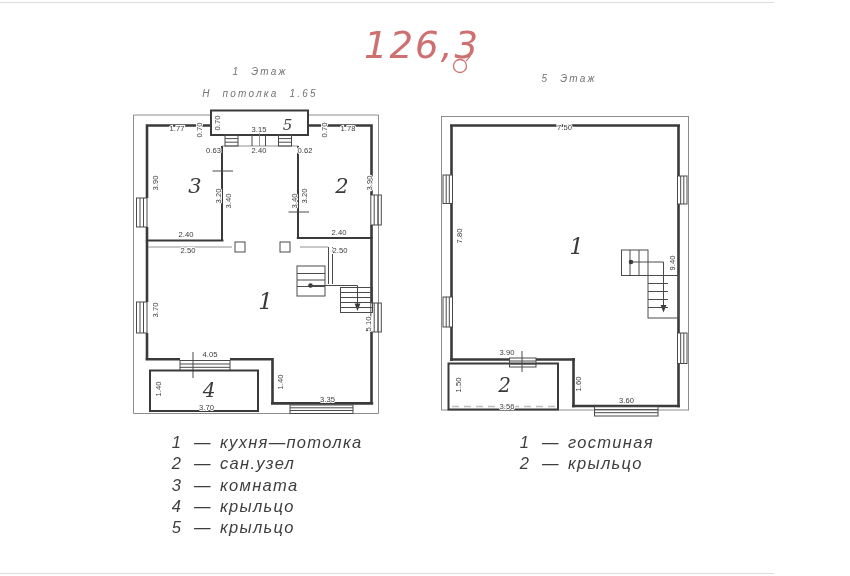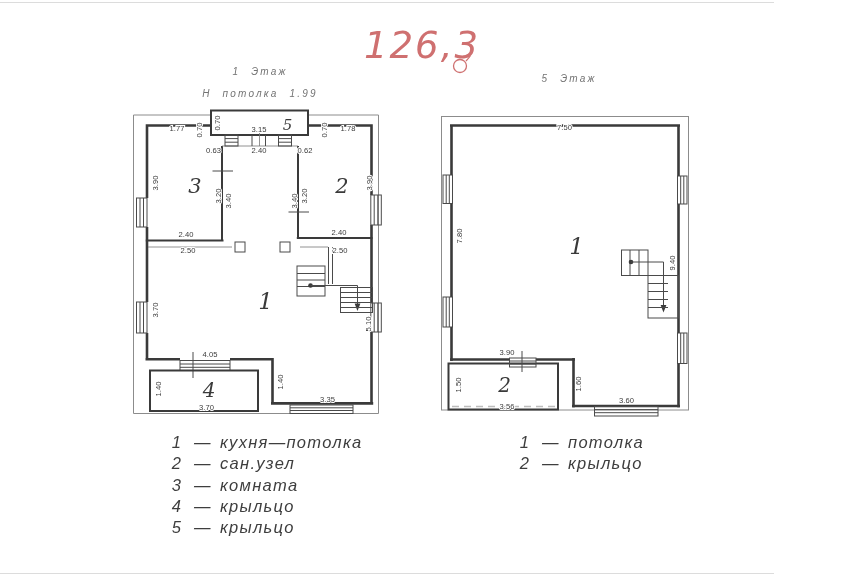--- a/index.html
+++ b/index.html
@@ -43,21 +43,21 @@
 
 <div class="canvas">
 
   <div class="hr" id="hr-top"></div>
   <div class="hr" id="hr-bottom"></div>
 
   <div class="area-title">126,3</div>
 
   <div class="floor-title" id="ft1">
     <div>1 Этаж</div>
-    <div>Н потолка 1.99</div>
+    <div>Н потолка 1.65</div>
   </div>
   <div class="floor-title" id="ft2">
     <div>5 Этаж</div>
   </div>
 
   <svg class="plan" width="850" height="576" viewBox="0 0 850 576">
 
     <g>
       <circle class="flourish" cx="460" cy="66" r="6.5"></circle>
       <path class="flourish" d="M466,61 Q469,58 470.5,55.5"></path>
@@ -254,21 +254,21 @@
       <span class="lnum">5</span>
       <span class="ldash">—</span>
       <span class="llabel">крыльцо</span>
     </div>
   </div>
 
   <div class="legend" id="lg2">
     <div class="lrow">
       <span class="lnum">1</span>
       <span class="ldash">—</span>
-      <span class="llabel">потолка</span>
+      <span class="llabel">гостиная</span>
     </div>
     <div class="lrow">
       <span class="lnum">2</span>
       <span class="ldash">—</span>
       <span class="llabel">крыльцо</span>
     </div>
   </div>
 
 </div>
 

